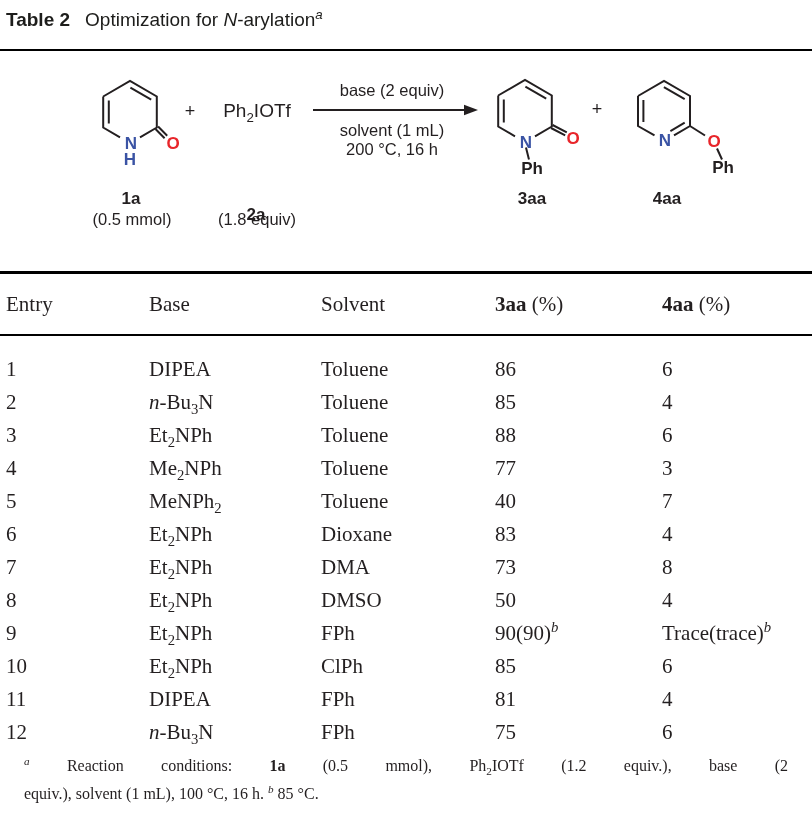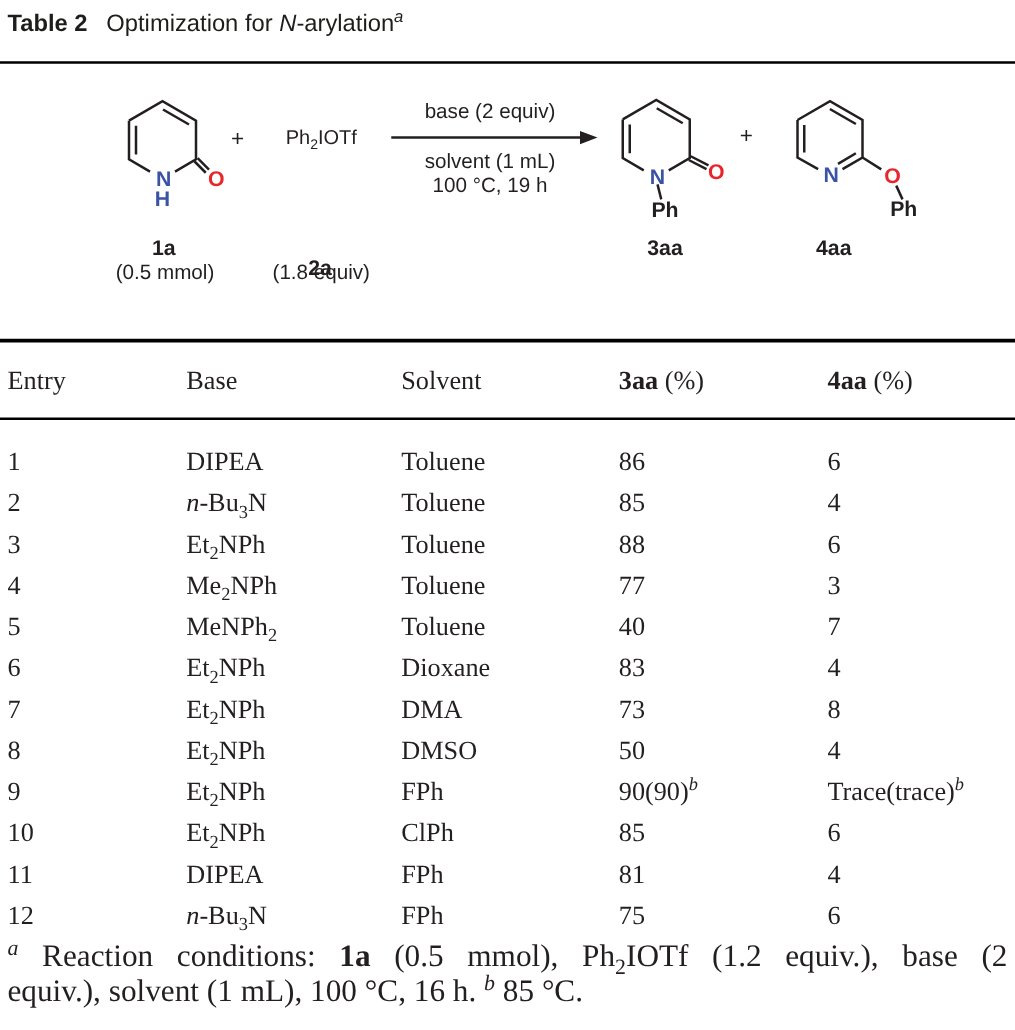--- a/index.html
+++ b/index.html
@@ -16,36 +16,36 @@
   #rule-head-mid{top:334px;height:2px;}
   
   .scheme{position:absolute;left:0;top:55px;width:812px;height:200px;
           font-family:"Liberation Sans",sans-serif;color:#231f20;}
   .scheme svg{position:absolute;left:0;top:0;}
   .pos{position:absolute;transform:translate(-50%,-50%);white-space:nowrap;}
   .atom{font-size:17px;font-weight:bold;line-height:17px;}
   .blue{color:#3a53a4;}
   .red{color:#e8252a;}
   .plus{font-size:18px;}
-  .formula{font-size:16px;}
+  .formula{font-size:19px;}
   .cmpd{font-size:17px;font-weight:bold;}
   .amount{font-size:16.5px;}
   .cond{font-size:16.5px;line-height:19px;}
   sub{font-size:70%;line-height:0;}
   sup{font-size:70%;line-height:0;}
   
   .trow{position:relative;display:grid;grid-template-columns:143px 172px 174px 167px auto;
         padding-left:6px;font-size:21px;}
   .thead{position:absolute;left:0;top:289px;width:812px;line-height:30px;}
   #table-body{position:absolute;left:0;top:353px;width:812px;}
   #table-body .trow{height:33px;line-height:33px;}
   .tcell{overflow:visible;white-space:nowrap;}
   
-  .footnote{position:absolute;left:0;top:752px;width:812px;padding:0 6px;box-sizing:border-box;
-            font-size:25px;line-height:28px;}
+  .footnote{position:absolute;left:0;top:752px;width:812px;padding:0 24px;box-sizing:border-box;
+            font-size:16px;line-height:28px;}
   .fn-just{text-align:justify;text-align-last:justify;}
 </style>
 </head>
 <body>
 
 <div class="page">
 
   <div class="caption">
     <span class="tno">Table 2</span><span>Optimization for <i>N</i>-arylation<sup><i>a</i></sup></span>
   </div>
@@ -86,21 +86,21 @@
 
     <span class="pos atom blue" style="left:131px;top:88px;">N</span>
     <span class="pos atom blue" style="left:130px;top:104px;">H</span>
     <span class="pos atom red" style="left:173px;top:88px;">O</span>
 
     <span class="pos plus" style="left:190px;top:56px;">+</span>
     <span class="pos formula" style="left:257px;top:56px;">Ph<sub>2</sub>IOTf</span>
 
     <span class="pos cond" style="left:392px;top:35px;">base (2 equiv)</span>
     <span class="pos cond" style="left:392px;top:75px;">solvent (1 mL)</span>
-    <span class="pos cond" style="left:392px;top:94px;">100 °C, 19 h</span>
+    <span class="pos cond" style="left:392px;top:94px;">200 °C, 16 h</span>
 
     <span class="pos atom blue" style="left:526px;top:87px;">N</span>
     <span class="pos atom red" style="left:573px;top:83px;">O</span>
     <span class="pos atom" style="left:532px;top:113px;">Ph</span>
     <span class="pos plus" style="left:597px;top:54px;">+</span>
 
     <span class="pos atom blue" style="left:665px;top:85px;">N</span>
     <span class="pos atom red" style="left:714px;top:86px;">O</span>
     <span class="pos atom" style="left:723px;top:112px;">Ph</span>
 

